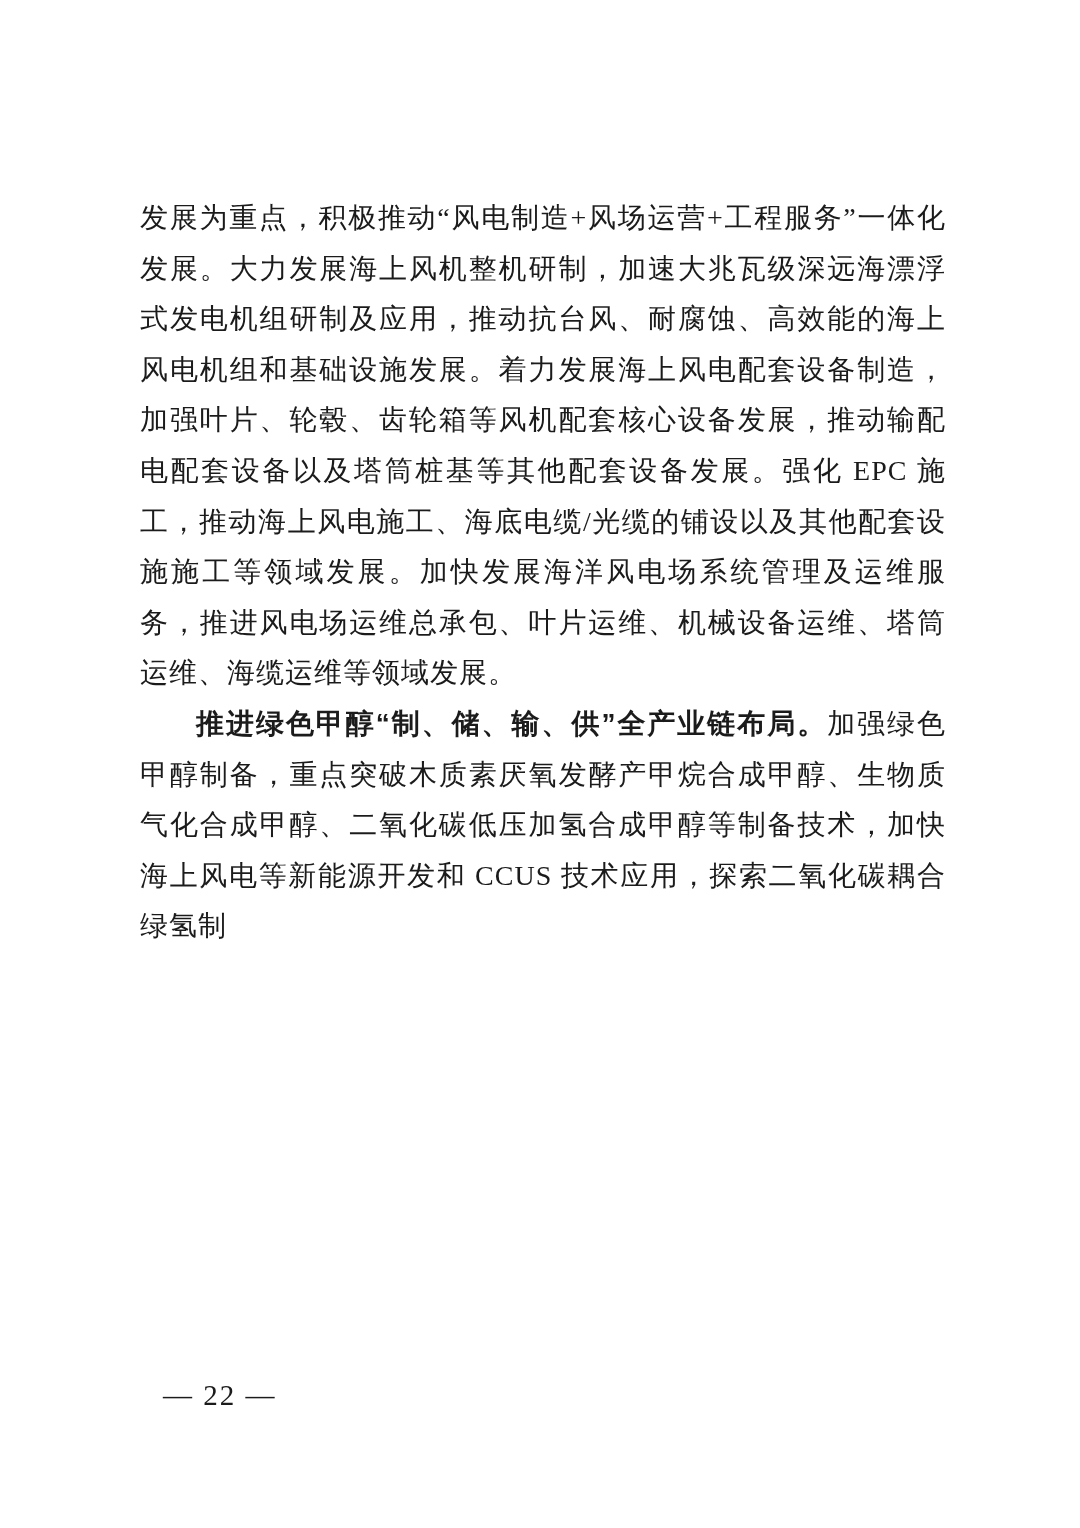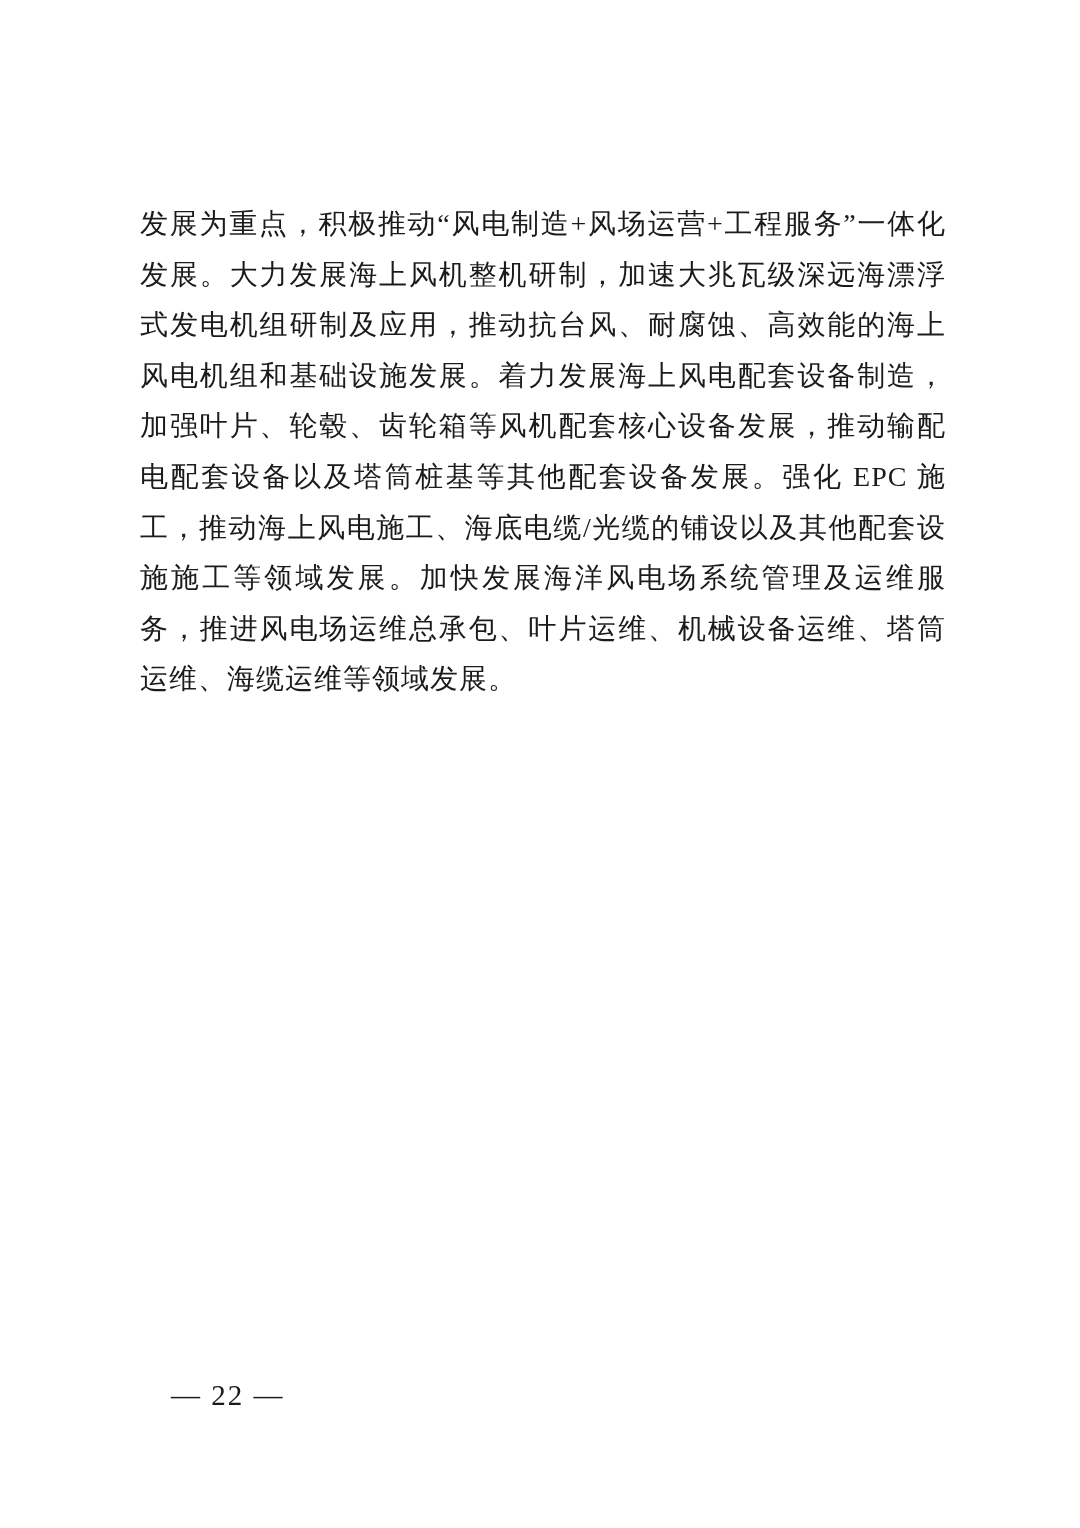--- a/index.html
+++ b/index.html
@@ -12,21 +12,21 @@
     width: 1080px;
     height: 1528px;
     background: #ffffff;
     overflow: hidden;
     font-family: "Liberation Serif", "DejaVu Serif", serif;
     color: #1b1b1b;
   }
   .content {
     position: absolute;
     left: 140px;
-    top: 199px;
+    top: 193px;
     width: 806px;
   }
   p.para {
     margin: 0;
     padding: 0;
     font-size: 28px;
     line-height: 50.6px;
     text-align: justify;
     text-justify: inter-ideograph;
     letter-spacing: 1px;
@@ -37,30 +37,31 @@
   }
   .seg {
     font-weight: 400;
   }
   .seg-bold {
     font-weight: 700;
     font-family: "Liberation Sans", "DejaVu Sans", sans-serif;
   }
   .footer {
     position: absolute;
-    left: 171px;
+    left: 163px;
     top: 1377px;
     font-size: 29px;
     line-height: 36px;
     letter-spacing: 2px;
     color: #1b1b1b;
     text-align: right;
   }
 </style>
 </head>
 <body>
 
 <div class="page">
   <div class="content">
       <p class="para"><span class="seg">发展为重点，积极推动“风电制造+风场运营+工程服务”一体化发展。大力发展海上风机整机研制，加速大兆瓦级深远海漂浮式发电机组研制及应用，推动抗台风、耐腐蚀、高效能的海上风电机组和基础设施发展。着力发展海上风电配套设备制造，加强叶片、轮毂、齿轮箱等风机配套核心设备发展，推动输配电配套设备以及塔筒桩基等其他配套设备发展。强化 EPC 施工，推动海上风电施工、海底电缆/光缆的铺设以及其他配套设施施工等领域发展。加快发展海洋风电场系统管理及运维服务，推进风电场运维总承包、叶片运维、机械设备运维、塔筒运维、海缆运维等领域发展。</span></p>
+      <p class="para indent"><span class="seg seg-bold">推进绿色甲醇“制、储、输、供”全产业链布局。</span><span class="seg">加强绿色甲醇制备，重点突破木质素厌氧发酵产甲烷合成甲醇、生物质气化合成甲醇、二氧化碳低压加氢合成甲醇等制备技术，加快海上风电等新能源开发和 CCUS 技术应用，探索二氧化碳耦合绿氢制</span></p>
     </div>
   <div class="footer">— 22 —</div>
 </div>
 
 </body></html>

